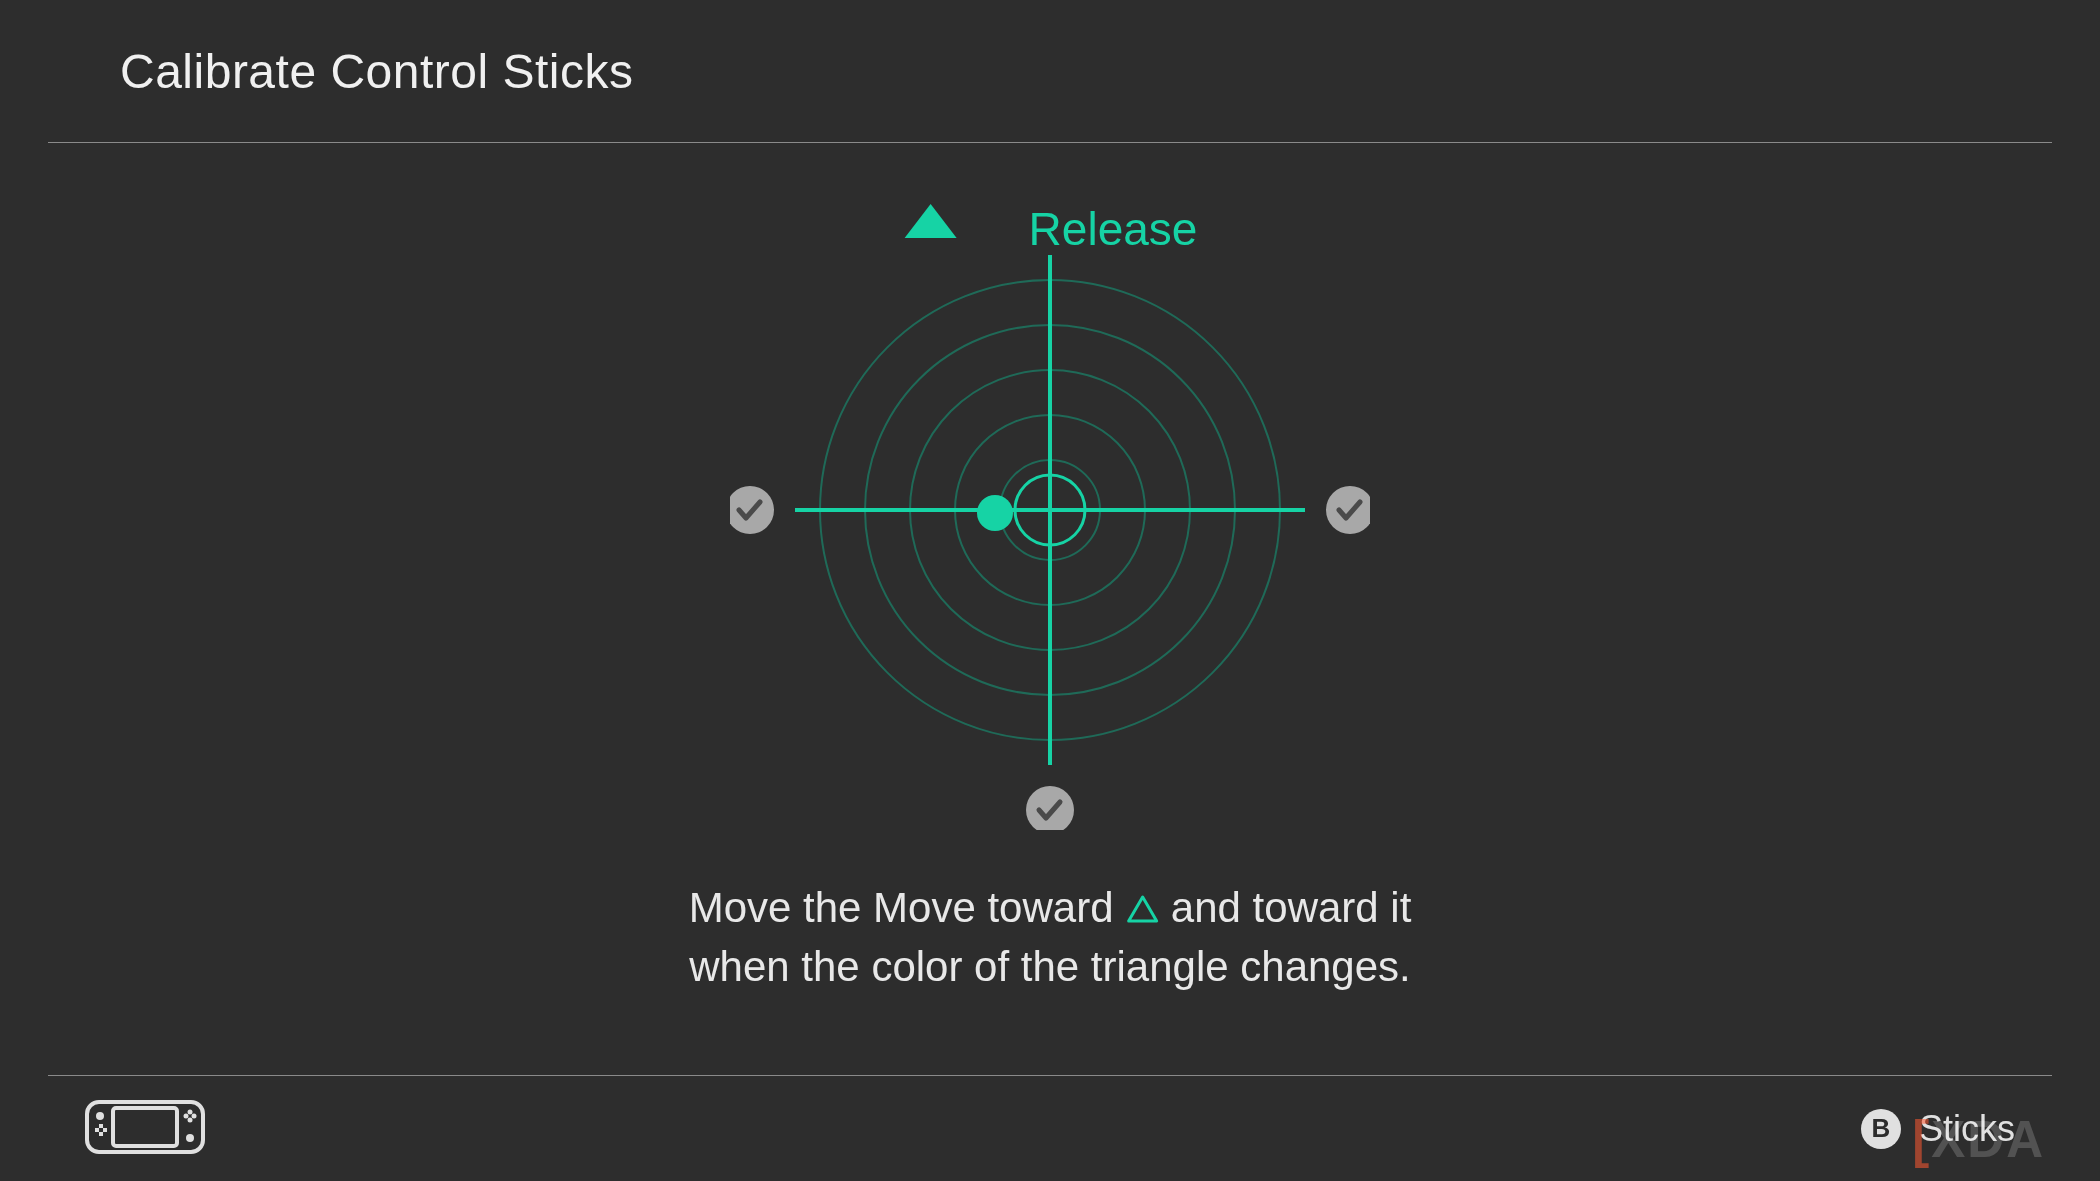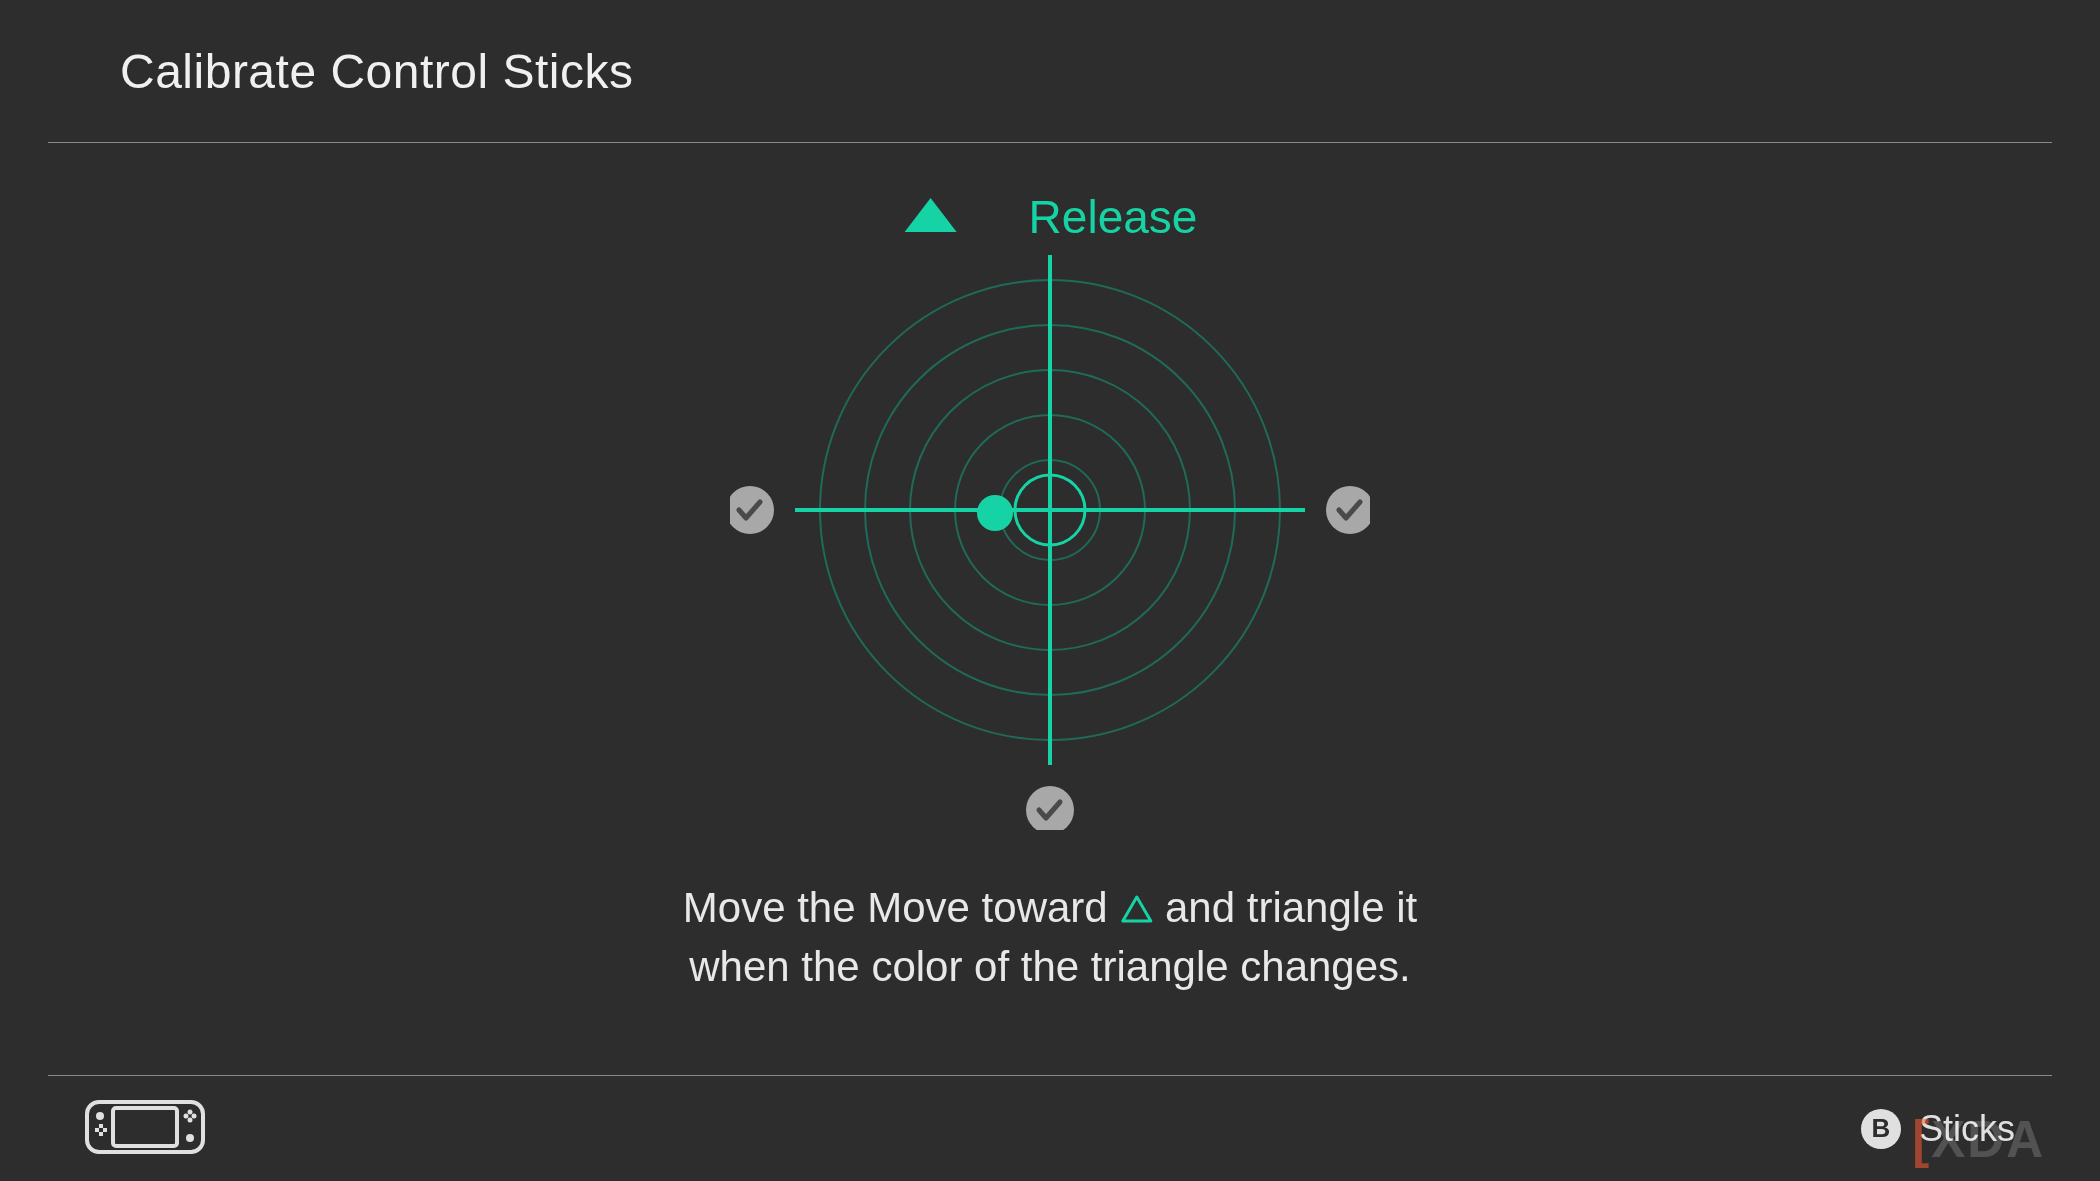--- a/index.html
+++ b/index.html
@@ -59,20 +59,21 @@
     left: 50%;
     transform: translateX(-50%);
     display: flex;
     align-items: center;
     gap: 70px;
   }
   .release-label {
     font-size: 46px;
     font-weight: 400;
     color: var(--accent, #16d3a5);
+    margin-top: 12px;
   }
 
   .target-wrap {
     position: absolute;
     left: 50%;
     top: 370px; 
     transform: translate(-50%, -50%);
   }
 
   .instruction {
@@ -190,21 +191,21 @@
     </div>
 
     <div class="instruction">
       <div>
         <span>Move the Move toward </span>
         <span class="tri-inline">
           <svg width="34" height="30" viewBox="0 0 34 30">
             <polygon points="17,3 31,27 3,27" fill="none" stroke="#16d3a5" stroke-width="3" stroke-linejoin="round"></polygon>
           </svg>
         </span>
-        <span> and triangle it</span>
+        <span> and toward it</span>
       </div>
       <div>when the color of the triangle changes.</div>
     </div>
 
   </div>
 
   <div class="divider-bottom"></div>
 
   <div class="footer">
     <span>

